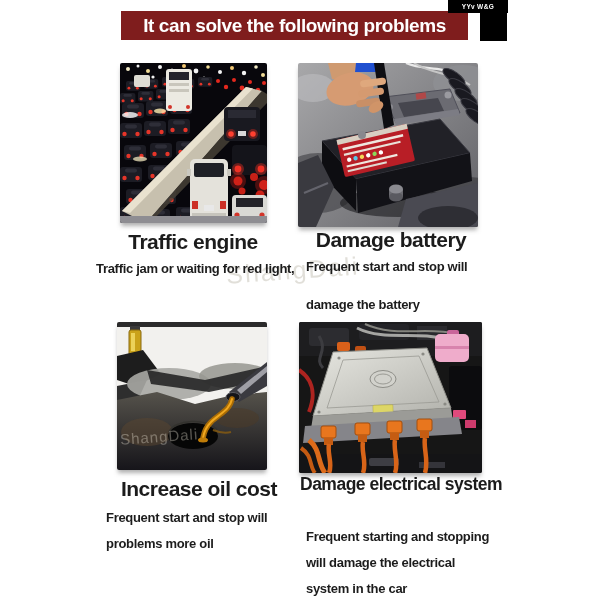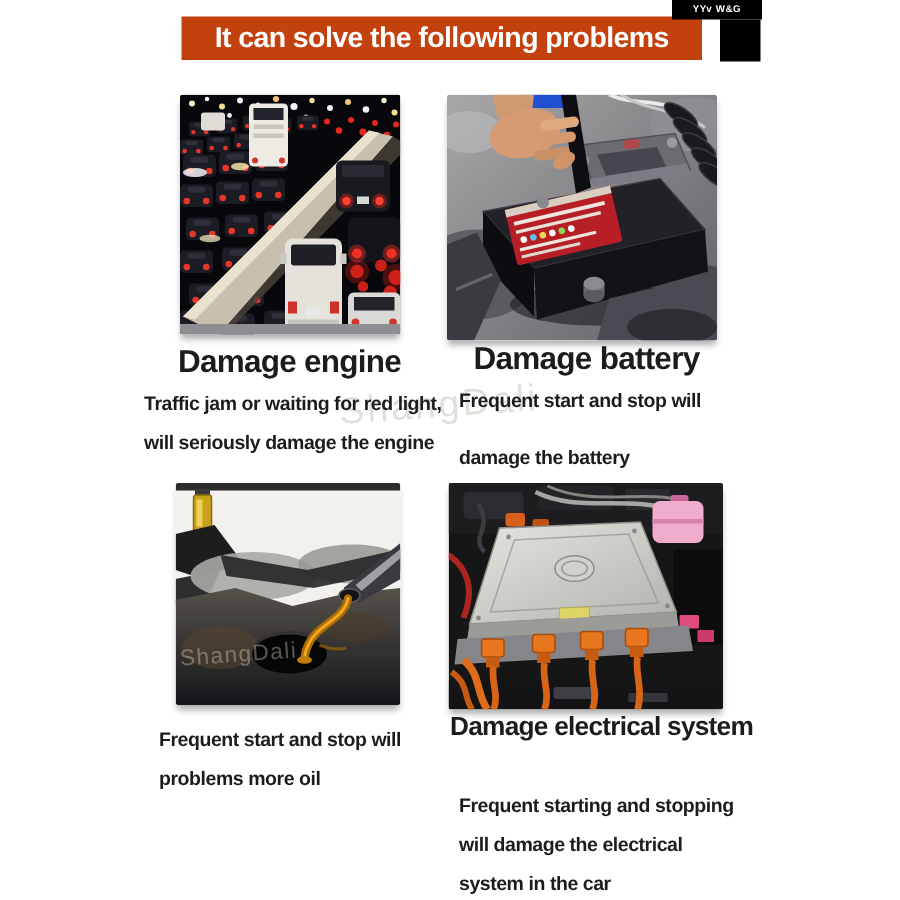--- a/index.html
+++ b/index.html
@@ -1,19 +1,19 @@
 <!DOCTYPE html>
 <html><head>
 <meta charset="utf-8">
 <style>
   html,body{margin:0;padding:0;background:#ffffff;}
   #canvas{position:relative;width:600px;height:600px;background:#ffffff;overflow:hidden;
           font-family:"Liberation Sans",sans-serif;}
   
-  .banner{position:absolute;left:121px;top:11px;width:347px;height:29px;background:#c2410c;
+  .banner{position:absolute;left:121px;top:11px;width:347px;height:29px;background:#7f1d1d;
           display:flex;align-items:center;justify-content:center;z-index:4;}
   .banner span{color:#ffffff;font-size:19px;font-weight:700;letter-spacing:-0.4px;white-space:nowrap;}
   
   .badge{position:absolute;left:448px;top:0;width:60px;height:13px;background:#000;
          display:flex;align-items:center;justify-content:center;z-index:5;}
   .badge span{color:#fff;font-size:6.5px;font-weight:700;letter-spacing:.4px;white-space:nowrap;}
   .badge-block{position:absolute;left:480px;top:13px;width:27px;height:28px;background:#000;z-index:3;}
   
   .photo{position:absolute;margin:0;padding:0;z-index:1;border-radius:2px;overflow:hidden;
          box-shadow:0 4px 4px -1px rgba(110,110,110,.55);}
@@ -408,32 +408,32 @@
         <path d="M64,120 C62,130 68,140 64,151" stroke="#d86418" stroke-width="4.5" fill="none"></path>
         <path d="M96,118 C94,128 100,140 96,151" stroke="#d86418" stroke-width="4.5" fill="none"></path>
         <path d="M126,116 C124,126 130,138 126,151" stroke="#d86418" stroke-width="4.5" fill="none"></path>
         <path d="M10,118 C22,128 18,140 26,151" stroke="#dd6b1a" stroke-width="5" fill="none"></path>
         <path d="M2,126 C14,134 10,144 16,151" stroke="#c55a12" stroke-width="4" fill="none"></path>
       </g>
     </svg>
   </figure>
 
   <div class="cap" id="cap-engine">
-    <h2>Damage engine</h2>
+    <h2>Traffic engine</h2>
     <p>Traffic jam or waiting for red light,</p>
-    <p>will seriously damage the engine</p>
   </div>
 
   <div class="cap" id="cap-battery">
     <h2>Damage battery</h2>
     <p>Frequent start and stop will</p>
     <p>damage the battery</p>
   </div>
 
   <div class="cap" id="cap-oil">
+    <h2>Increase oil cost</h2>
     <p>Frequent start and stop will</p>
     <p>problems more oil</p>
   </div>
 
   <div class="cap" id="cap-elec">
     <h2>Damage electrical system</h2>
     <p>Frequent starting and stopping</p>
     <p>will damage the electrical</p>
     <p>system in the car</p>
   </div>

